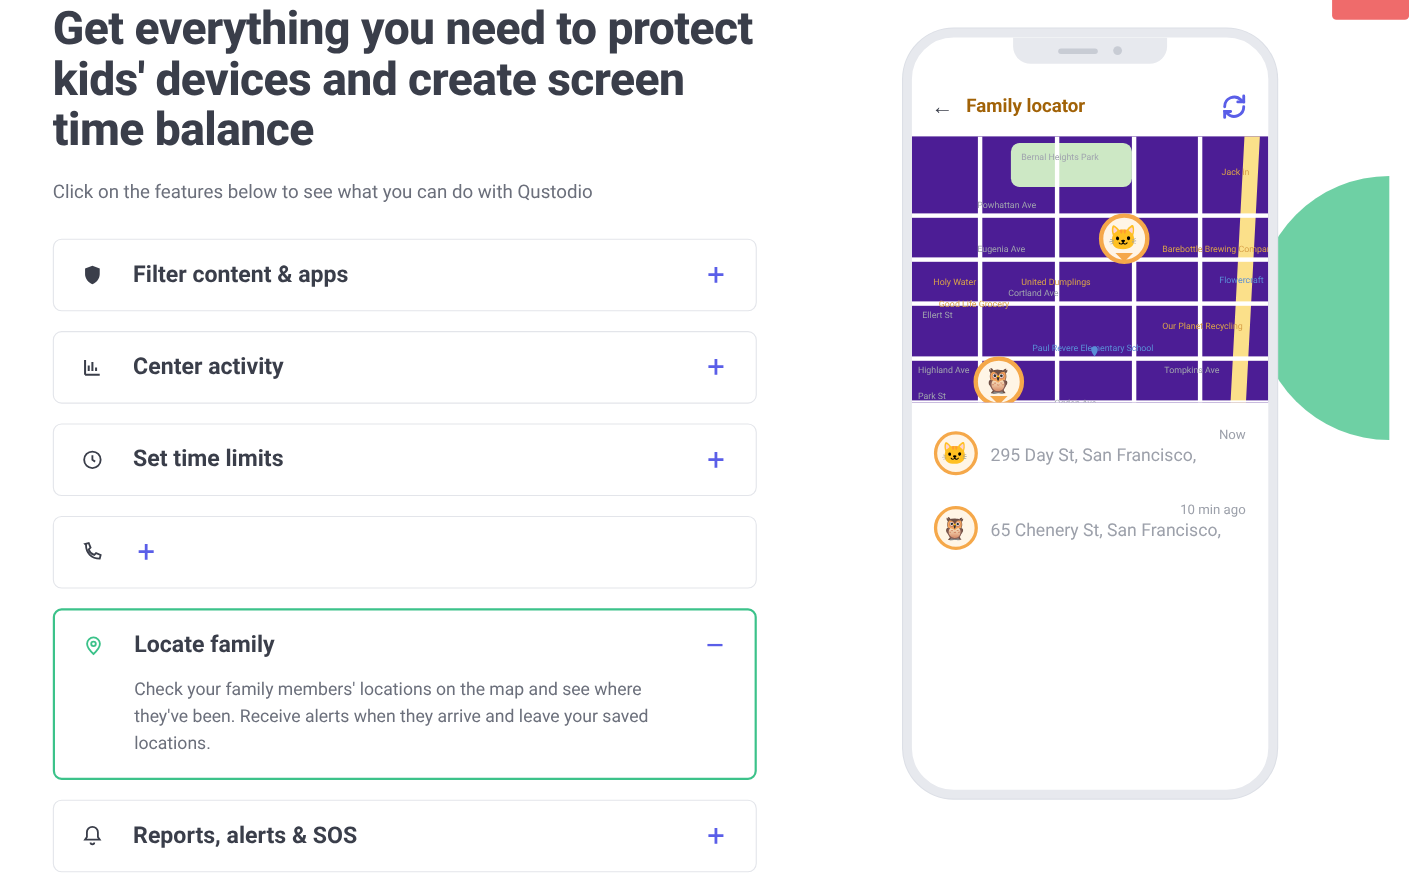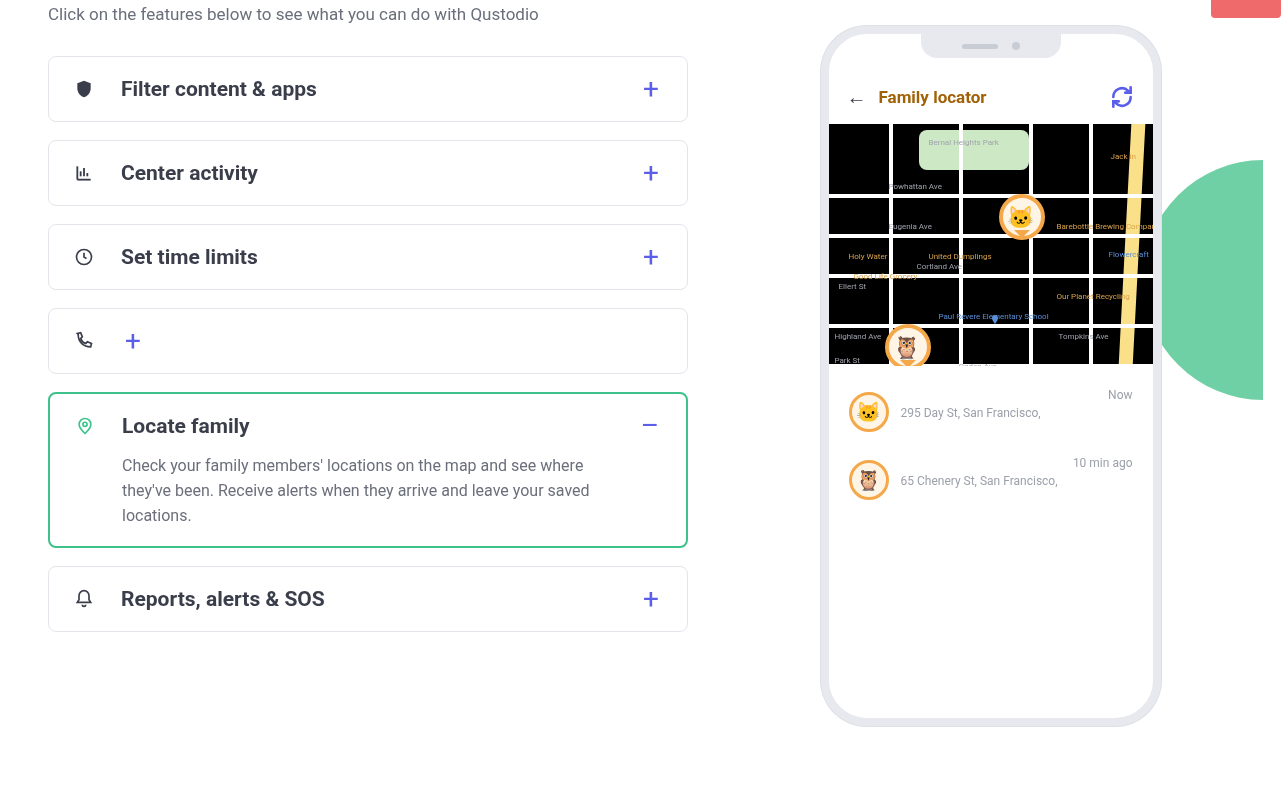--- a/index.html
+++ b/index.html
@@ -162,21 +162,21 @@
     font-weight: 700;
     color: #a16207;
   }
   .refresh-icon {
     width: 26px;
     height: 26px;
     color: #5a5ee8;
   }
   .map-area {
     height: 242px;
-    background: #000000;
+    background: #4c1d95;
     position: relative;
     overflow: hidden;
     text-decoration: underline;
   }
   .map-road {
     position: absolute;
     background: #ffffff;
   }
   .map-road.h { height: 4px; left: 0; right: 0; }
   .map-road.v { width: 4px; top: 0; bottom: 0; }
@@ -252,39 +252,40 @@
     font-size: 20px;
     flex-shrink: 0;
   }
   .family-info { flex: 1; }
   .family-name {
     font-size: 15px;
     font-weight: 700;
     color: #3a3e4a;
   }
   .family-addr {
-    font-size: 12px;
+    font-size: 16px;
     color: #9ca0aa;
     margin-top: 2px;
   }
   .family-time {
     font-size: 12px;
     color: #9ca0aa;
     position: absolute;
     top: 10px;
     right: 4px;
   }
 </style>
 </head>
 <body>
 
 <div class="red-tab"></div>
 
 <div class="page">
   <div class="left-col">
+    <h1 class="page-title">Get everything you need to protect kids' devices and create screen time balance</h1>
     <p class="page-subtitle">Click on the features below to see what you can do with Qustodio</p>
 
     <div class="accordion">
 
       <div class="acc-item">
         <div class="acc-header">
           <span class="acc-icon">
             <svg viewBox="0 0 24 24" width="20" height="20" fill="currentColor">
                 <path d="M12 2l8 3v6c0 5-3.4 9.4-8 11-4.6-1.6-8-6-8-11V5l8-3z"></path>
               </svg>

